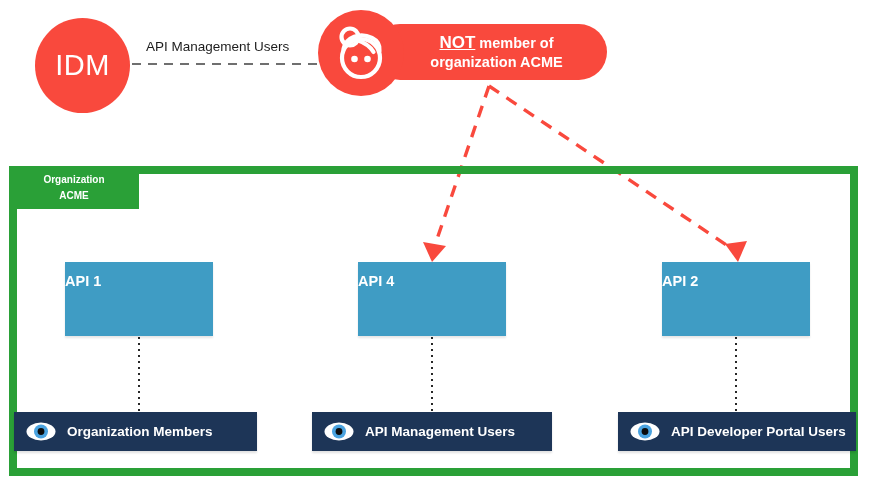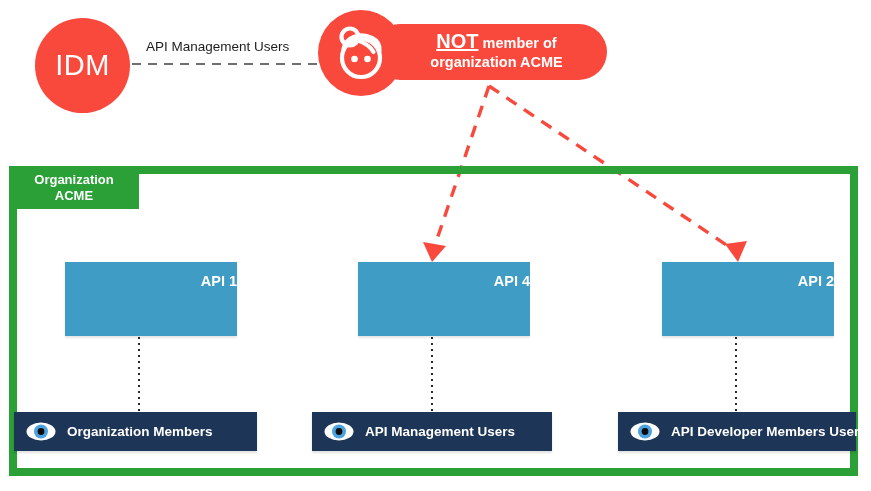--- a/index.html
+++ b/index.html
@@ -74,21 +74,21 @@
   .callout-text {
     color: #ffffff;
     font-size: 14.5px;
     font-weight: bold;
     line-height: 19px;
     text-align: center;
     padding-left: 14px;
   }
   .callout-text .not {
     text-decoration: underline;
-    font-size: 20px;
+    font-size: 17px;
     font-weight: bold;
   }
   .avatar-circle {
     position: absolute;
     left: 318px;
     top: 10px;
     width: 86px;
     height: 86px;
     border-radius: 50%;
     background: #f9493d;
@@ -114,36 +114,36 @@
     top: 166px;
     width: 130px;
     height: 43px;
     background: #2aa037;
     display: flex;
     align-items: center;
     justify-content: center;
   }
   .org-tab-text {
     color: #ffffff;
-    font-size: 13px;
+    font-size: 10px;
     font-weight: bold;
     line-height: 16px;
     text-align: center;
     white-space: pre-line;
   }
 
   
   .api-box {
     position: absolute;
-    width: 172px;
+    width: 148px;
     height: 74px;
     background: #3f9cc4;
     display: flex;
     align-items: flex-start;
-    justify-content: flex-end;
+    justify-content: flex-start;
     box-shadow: 0 2px 2px rgba(0,0,0,0.10);
   }
   .api-box-label {
     color: #ffffff;
     font-size: 14.5px;
     font-weight: bold;
     margin-top: 11px;
   }
   #api-box-0 { left: 65px;  top: 262px; }
   #api-box-1 { left: 358px; top: 262px; }
@@ -262,16 +262,16 @@
   </div>
 
   <div class="role-bar" id="role-bar-2">
     <span class="eye-wrap">
       <svg width="30" height="19" viewBox="0 0 30 19">
         <ellipse cx="15" cy="9.5" rx="14.5" ry="9" fill="#ffffff"></ellipse>
         <circle cx="15" cy="9.5" r="7" fill="#4aa3e0"></circle>
         <circle cx="15" cy="9.5" r="3.4" fill="#0b0b0b"></circle>
       </svg>
     </span>
-    <span class="role-bar-label">API Developer Members Users</span>
+    <span class="role-bar-label">API Developer Portal Users</span>
   </div>
 
 </div>
 
 </body></html>

